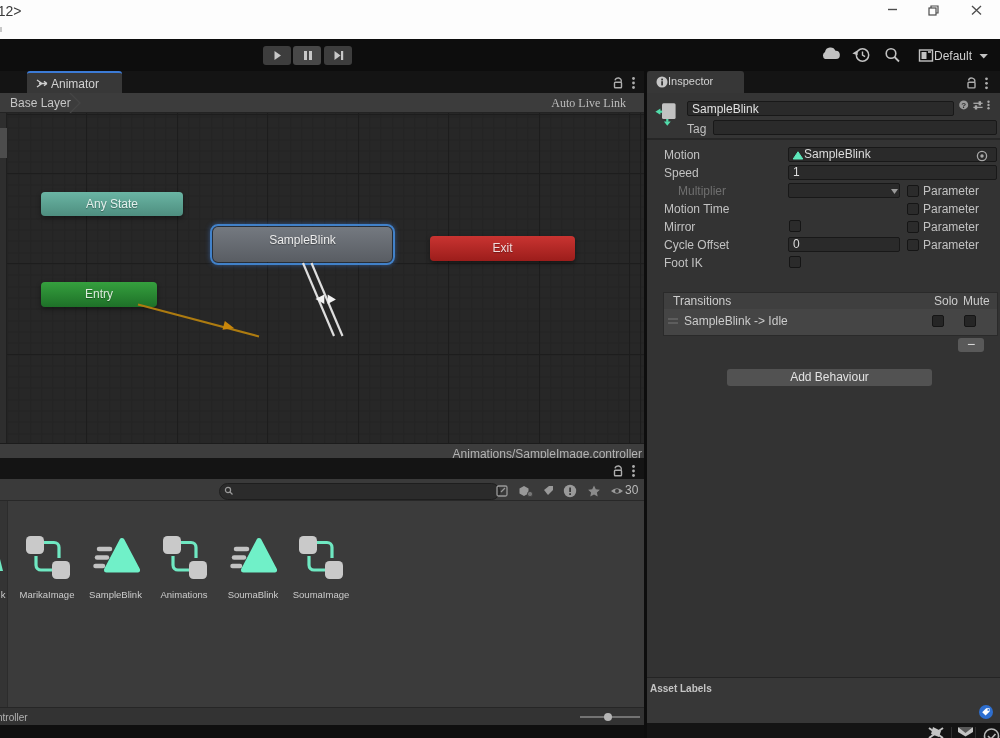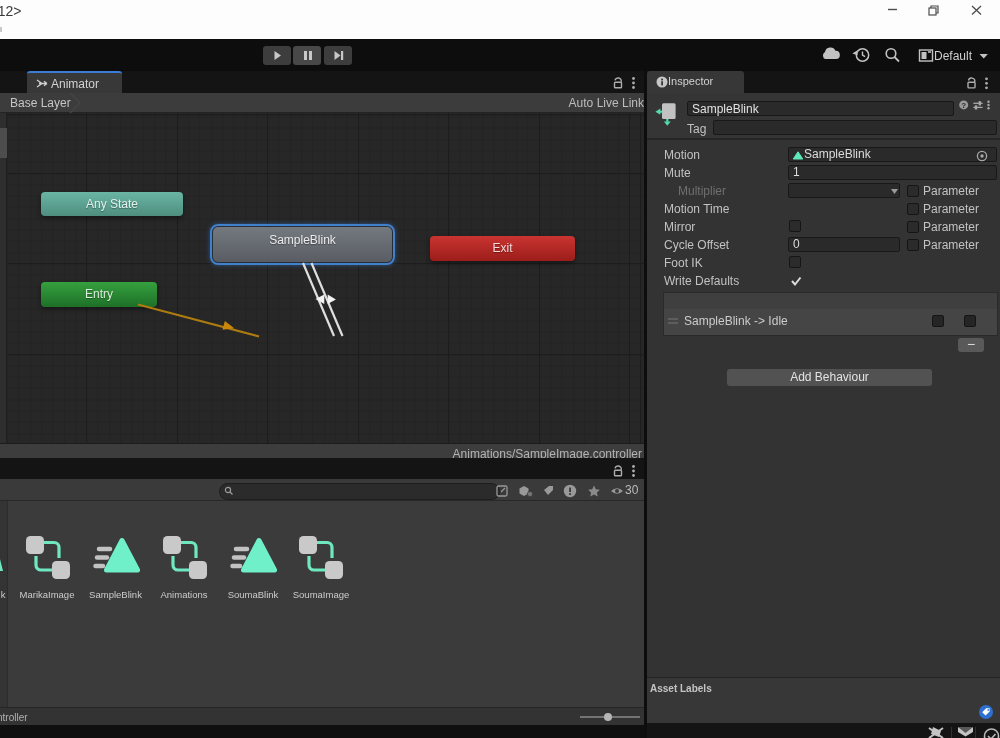--- a/index.html
+++ b/index.html
@@ -13,21 +13,21 @@
 
 #toolbar{left:0;top:39px;width:1000px;height:32px;background:#0d0d0d;}
 .playbtn{top:45.5px;width:28px;height:19px;border-radius:3px;background:#3d3d3d;}
 
 #tabwell1{left:0;top:71px;width:644px;height:22px;background:#141414;}
 #animtab{left:27px;top:71px;width:95px;height:22px;background:#383838;border-top:2px solid #3c7bd6;border-radius:3px 3px 0 0;}
 #animtab span{position:absolute;left:24px;top:4px;font-size:12px;color:#d2d2d2;}
 
 #baselayerbar{left:0;top:93px;width:644px;height:20px;background:#3c3c3c;border-bottom:1px solid #232323;}
 #baselayerbar .bl{position:absolute;left:10px;top:3px;font-size:12px;color:#c6c6c6;}
-#baselayerbar .all{position:absolute;right:0;top:3px;font-size:12px;color:#bdbdbd;}
+#baselayerbar .all{position:absolute;right:18px;top:3px;font-size:12px;color:#bdbdbd;font-family:Liberation Serif, serif;}
 
 #graph{left:0;top:113px;width:644px;height:330px;overflow:hidden;
 background-color:#272727;
 background-image:
  repeating-linear-gradient(to right,#1d1d1d 0 1px,transparent 1px 90.5px),
  repeating-linear-gradient(to bottom,#1d1d1d 0 1px,transparent 1px 90.5px),
  repeating-linear-gradient(to right,#232323 0 1px,transparent 1px 11.3125px),
  repeating-linear-gradient(to bottom,#232323 0 1px,transparent 1px 11.3125px);
 background-position:-4px 0,0 60px,7.3px 0,0 3.4px;}
 #leftcol{left:0;top:0;width:7px;height:330px;background:#2e2e2e;border-right:1px solid #1f1f1f;}
@@ -332,21 +332,21 @@
           <path d="M5 0.8 L9.8 8 H0.2 Z" fill="#5ee8bb" stroke="#5ee8bb" stroke-width="1" stroke-linejoin="round"></path>
         </svg>
         <span style="margin-left:11px;">SampleBlink</span>
         <svg style="position:absolute;right:8px;top:1.5px;width:12px;height:12px" viewBox="0 0 12 12">
           <circle cx="6" cy="6" r="4.6" fill="none" stroke="#a8a8a8" stroke-width="1.3"></circle>
           <circle cx="6" cy="6" r="1.7" fill="#a8a8a8"></circle>
         </svg>
       </div>
     </div>
     <div class="irow" style="top:93px;">
-        <span class="ilabel">Mute</span>
+        <span class="ilabel">Speed</span>
       <div class="ifield" style="left:141px;top:1px;width:209px;height:15px;">1</div>
     </div>
     <div class="irow" style="top:111px;">
         <span class="ilabel" style="left:31px;color:#6f6f6f;">Multiplier</span>
       <div class="ifield" style="left:141px;top:1px;width:112px;height:15px;"></div>
       <svg style="position:absolute;left:244px;top:7px;width:7px;height:5px" viewBox="0 0 7 5">
           <path d="M0 0 h7 l-3.5 5 Z" fill="#9a9a9a"></path>
         </svg>
       <div class="pchk"></div>
         <span class="plabel">Parameter</span>
@@ -365,28 +365,27 @@
     <div class="irow" style="top:165px;">
         <span class="ilabel">Cycle Offset</span>
       <div class="ifield" style="left:141px;top:1px;width:112px;height:15px;">0</div>
       <div class="pchk"></div>
         <span class="plabel">Parameter</span>
     </div>
     <div class="irow" style="top:183px;">
         <span class="ilabel">Foot IK</span>
       <div class="chk" style="left:142px;top:2px;"></div>
     </div>
-    <div class="irow" style="top:201px;">
-        <span class="ilabel">Write Defaults</span>
-      <svg style="position:absolute;left:142px;top:2px;width:14px;height:14px" viewBox="0 0 14 14">
-        <path d="M3 7 l3 3.5 L11.5 3.5" fill="none" stroke="#dcdcdc" stroke-width="2"></path>
-      </svg>
-    </div>
 
     <div class="abs" id="transbox">
+      <div id="transhead">
+          <span style="position:absolute;left:9px;top:1px;">Transitions</span>
+        <span style="position:absolute;left:270px;top:1px;">Solo</span>
+        <span style="position:absolute;left:299px;top:1px;">Mute</span>
+      </div>
       <div id="transrow">
         <svg style="position:absolute;left:3px;top:8px;width:12px;height:8px" viewBox="0 0 12 8">
           <line x1="1" y1="2" x2="11" y2="2" stroke="#666" stroke-width="1.5"></line>
           <line x1="1" y1="6" x2="11" y2="6" stroke="#666" stroke-width="1.5"></line>
         </svg>
         <span style="position:absolute;left:20px;top:5px;">SampleBlink -&gt; Idle</span>
         <div class="chk" style="left:268px;top:6px;background:#252525;"></div>
         <div class="chk" style="left:300px;top:6px;background:#252525;"></div>
       </div>
     </div>

